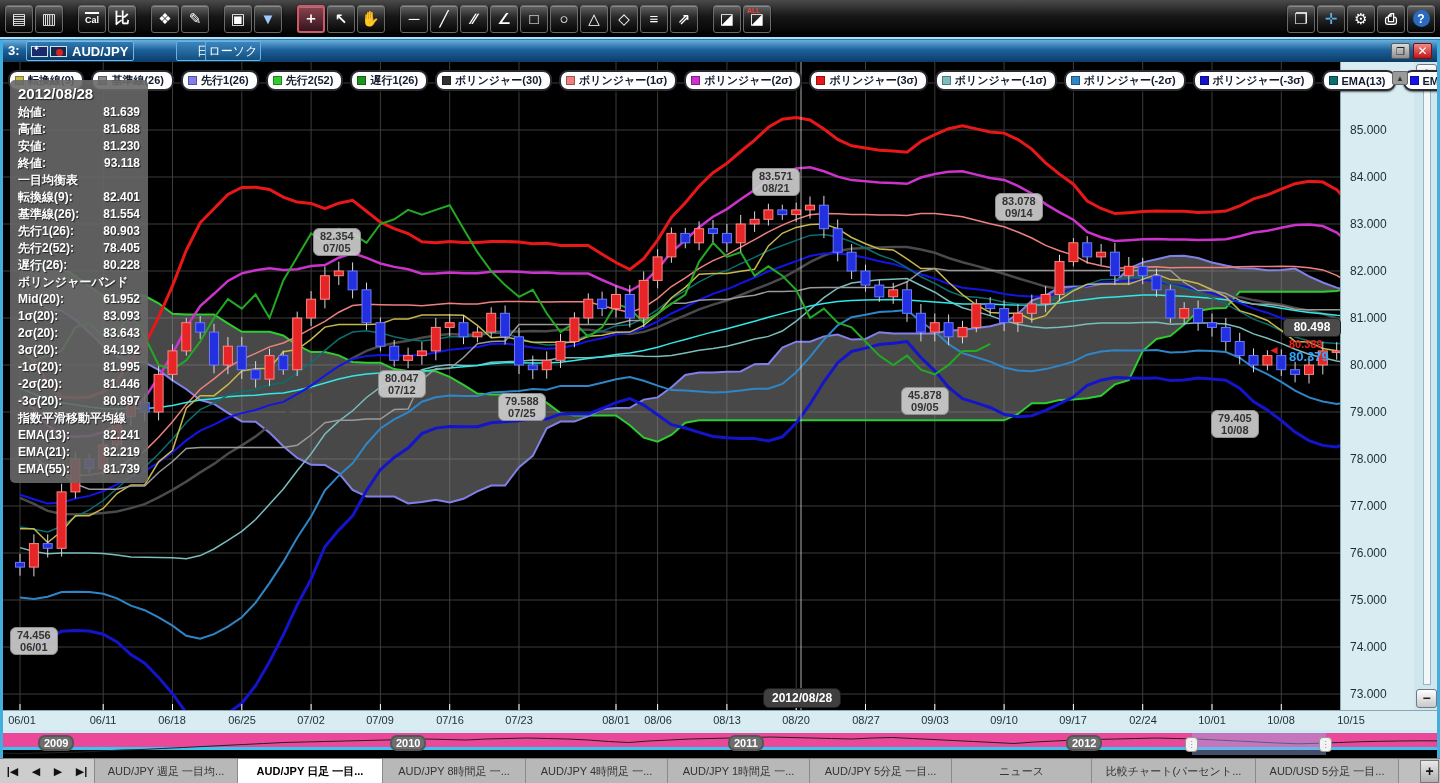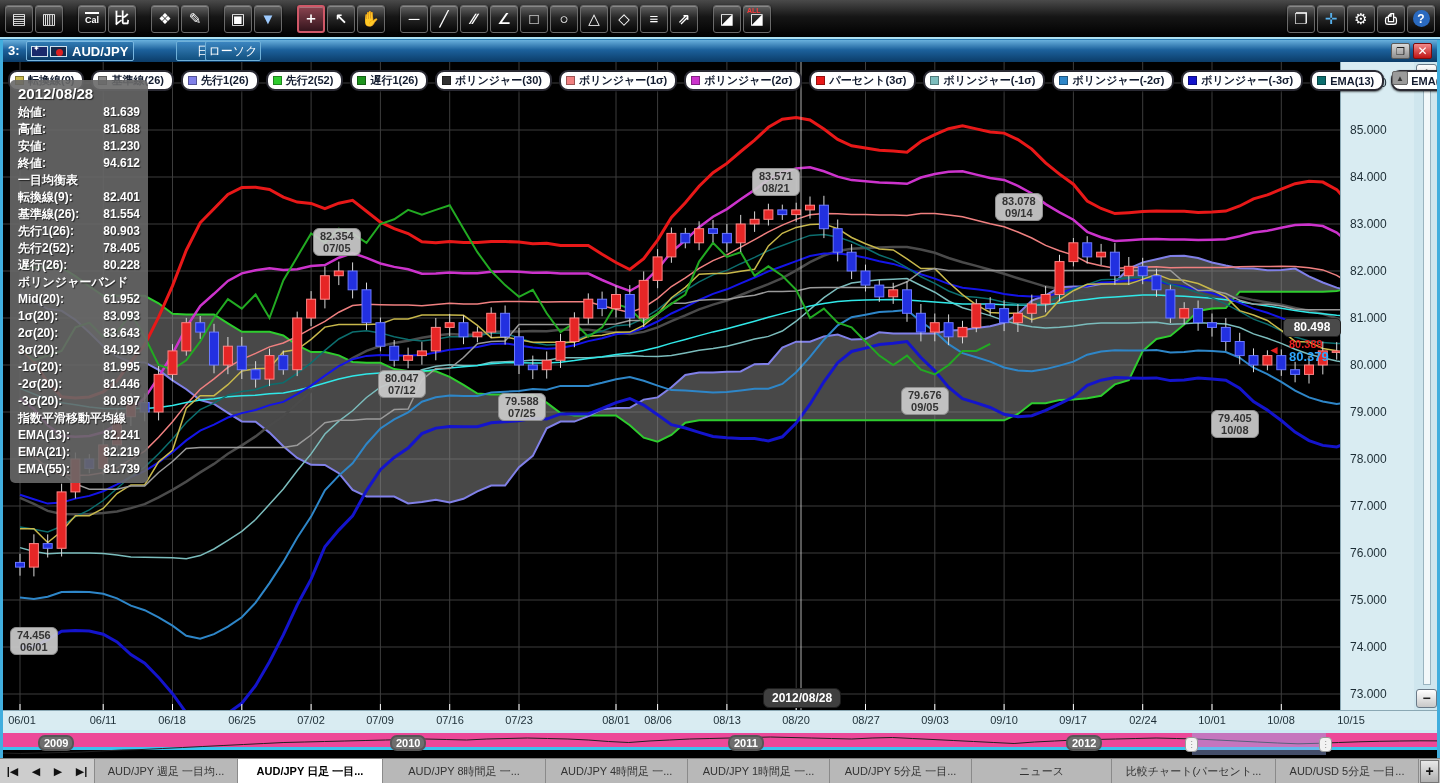--- a/index.html
+++ b/index.html
@@ -516,21 +516,21 @@
       <div class="pill">
           <span class="sw" style="background:#f08080"></span>
           <span>ボリンジャー(1σ)</span>
         </div>
       <div class="pill">
           <span class="sw" style="background:#cc33cc"></span>
           <span>ボリンジャー(2σ)</span>
         </div>
       <div class="pill">
           <span class="sw" style="background:#e81818"></span>
-          <span>パーセント(3σ)</span>
+          <span>ボリンジャー(3σ)</span>
         </div>
       <div class="pill">
           <span class="sw" style="background:#7bbcbc"></span>
           <span>ボリンジャー(-1σ)</span>
         </div>
       <div class="pill">
           <span class="sw" style="background:#2e86c8"></span>
           <span>ボリンジャー(-2σ)</span>
         </div>
       <div class="pill">
@@ -558,21 +558,21 @@
       <div class="ip-row">
           <span>高値:</span>
           <span>81.688</span>
         </div>
       <div class="ip-row">
           <span>安値:</span>
           <span>81.230</span>
         </div>
       <div class="ip-row">
           <span>終値:</span>
-          <span>94.612</span>
+          <span>93.118</span>
         </div>
       <div class="ip-sec">一目均衡表</div>
       <div class="ip-row">
           <span>転換線(9):</span>
           <span>82.401</span>
         </div>
       <div class="ip-row">
           <span>基準線(26):</span>
           <span>81.554</span>
         </div>
@@ -653,21 +653,21 @@
       <div class="zoombtn" style="top:2px">+</div>
       <div class="vtrack"></div>
       <div class="zoombtn" style="top:627px">−</div>
     </div>
 
     <div class="co" style="left:313px;top:166px"><span>82.354</span><br><span>07/05</span></div>
     <div class="co" style="left:752px;top:106px"><span>83.571</span><br><span>08/21</span></div>
     <div class="co" style="left:995px;top:131px"><span>83.078</span><br><span>09/14</span></div>
     <div class="co" style="left:378px;top:308px"><span>80.047</span><br><span>07/12</span></div>
     <div class="co" style="left:498px;top:331px"><span>79.588</span><br><span>07/25</span></div>
-    <div class="co" style="left:901px;top:325px"><span>79.676</span><br><span>09/05</span></div>
+    <div class="co" style="left:901px;top:325px"><span>45.878</span><br><span>09/05</span></div>
     <div class="co" style="left:1211px;top:348px"><span>79.405</span><br><span>10/08</span></div>
     <div class="co" style="left:10px;top:565px"><span>74.456</span><br><span>06/01</span></div>
     <div class="dtt" style="left:763px;top:626px">2012/08/28</div>
 
     <div class="tag-box">80.498</div>
     <div class="tag-ask">80.389</div>
     <div class="tag-bid">80.379</div>
     <div class="tag-arrow">◄</div>
   </div>
 
@@ -711,21 +711,21 @@
 
   <div class="tabbar">
     <div class="navarrows">
       <span class="navarrow">|◀</span>
       <span class="navarrow">◀</span>
       <span class="navarrow">▶</span>
       <span class="navarrow">▶|</span>
     </div>
     <div class="tab" style="width:143px">AUD/JPY 週足 一目均...</div>
     <div class="tab active" style="width:145px">AUD/JPY 日足 一目...</div>
-    <div class="tab" style="width:163px">AUD/JPY 8時間足 一...</div>
+    <div class="tab" style="width:143px">AUD/JPY 8時間足 一...</div>
     <div class="tab" style="width:142px">AUD/JPY 4時間足 一...</div>
     <div class="tab" style="width:142px">AUD/JPY 1時間足 一...</div>
     <div class="tab" style="width:142px">AUD/JPY 5分足 一目...</div>
     <div class="tab" style="width:140px">ニュース</div>
     <div class="tab" style="width:164px">比較チャート(パーセント...</div>
     <div class="tab" style="width:143px">AUD/USD 5分足 一目...</div>
     <div class="addtab">+</div>
   </div>
 
   <div class="edge" style="left:0"></div>

